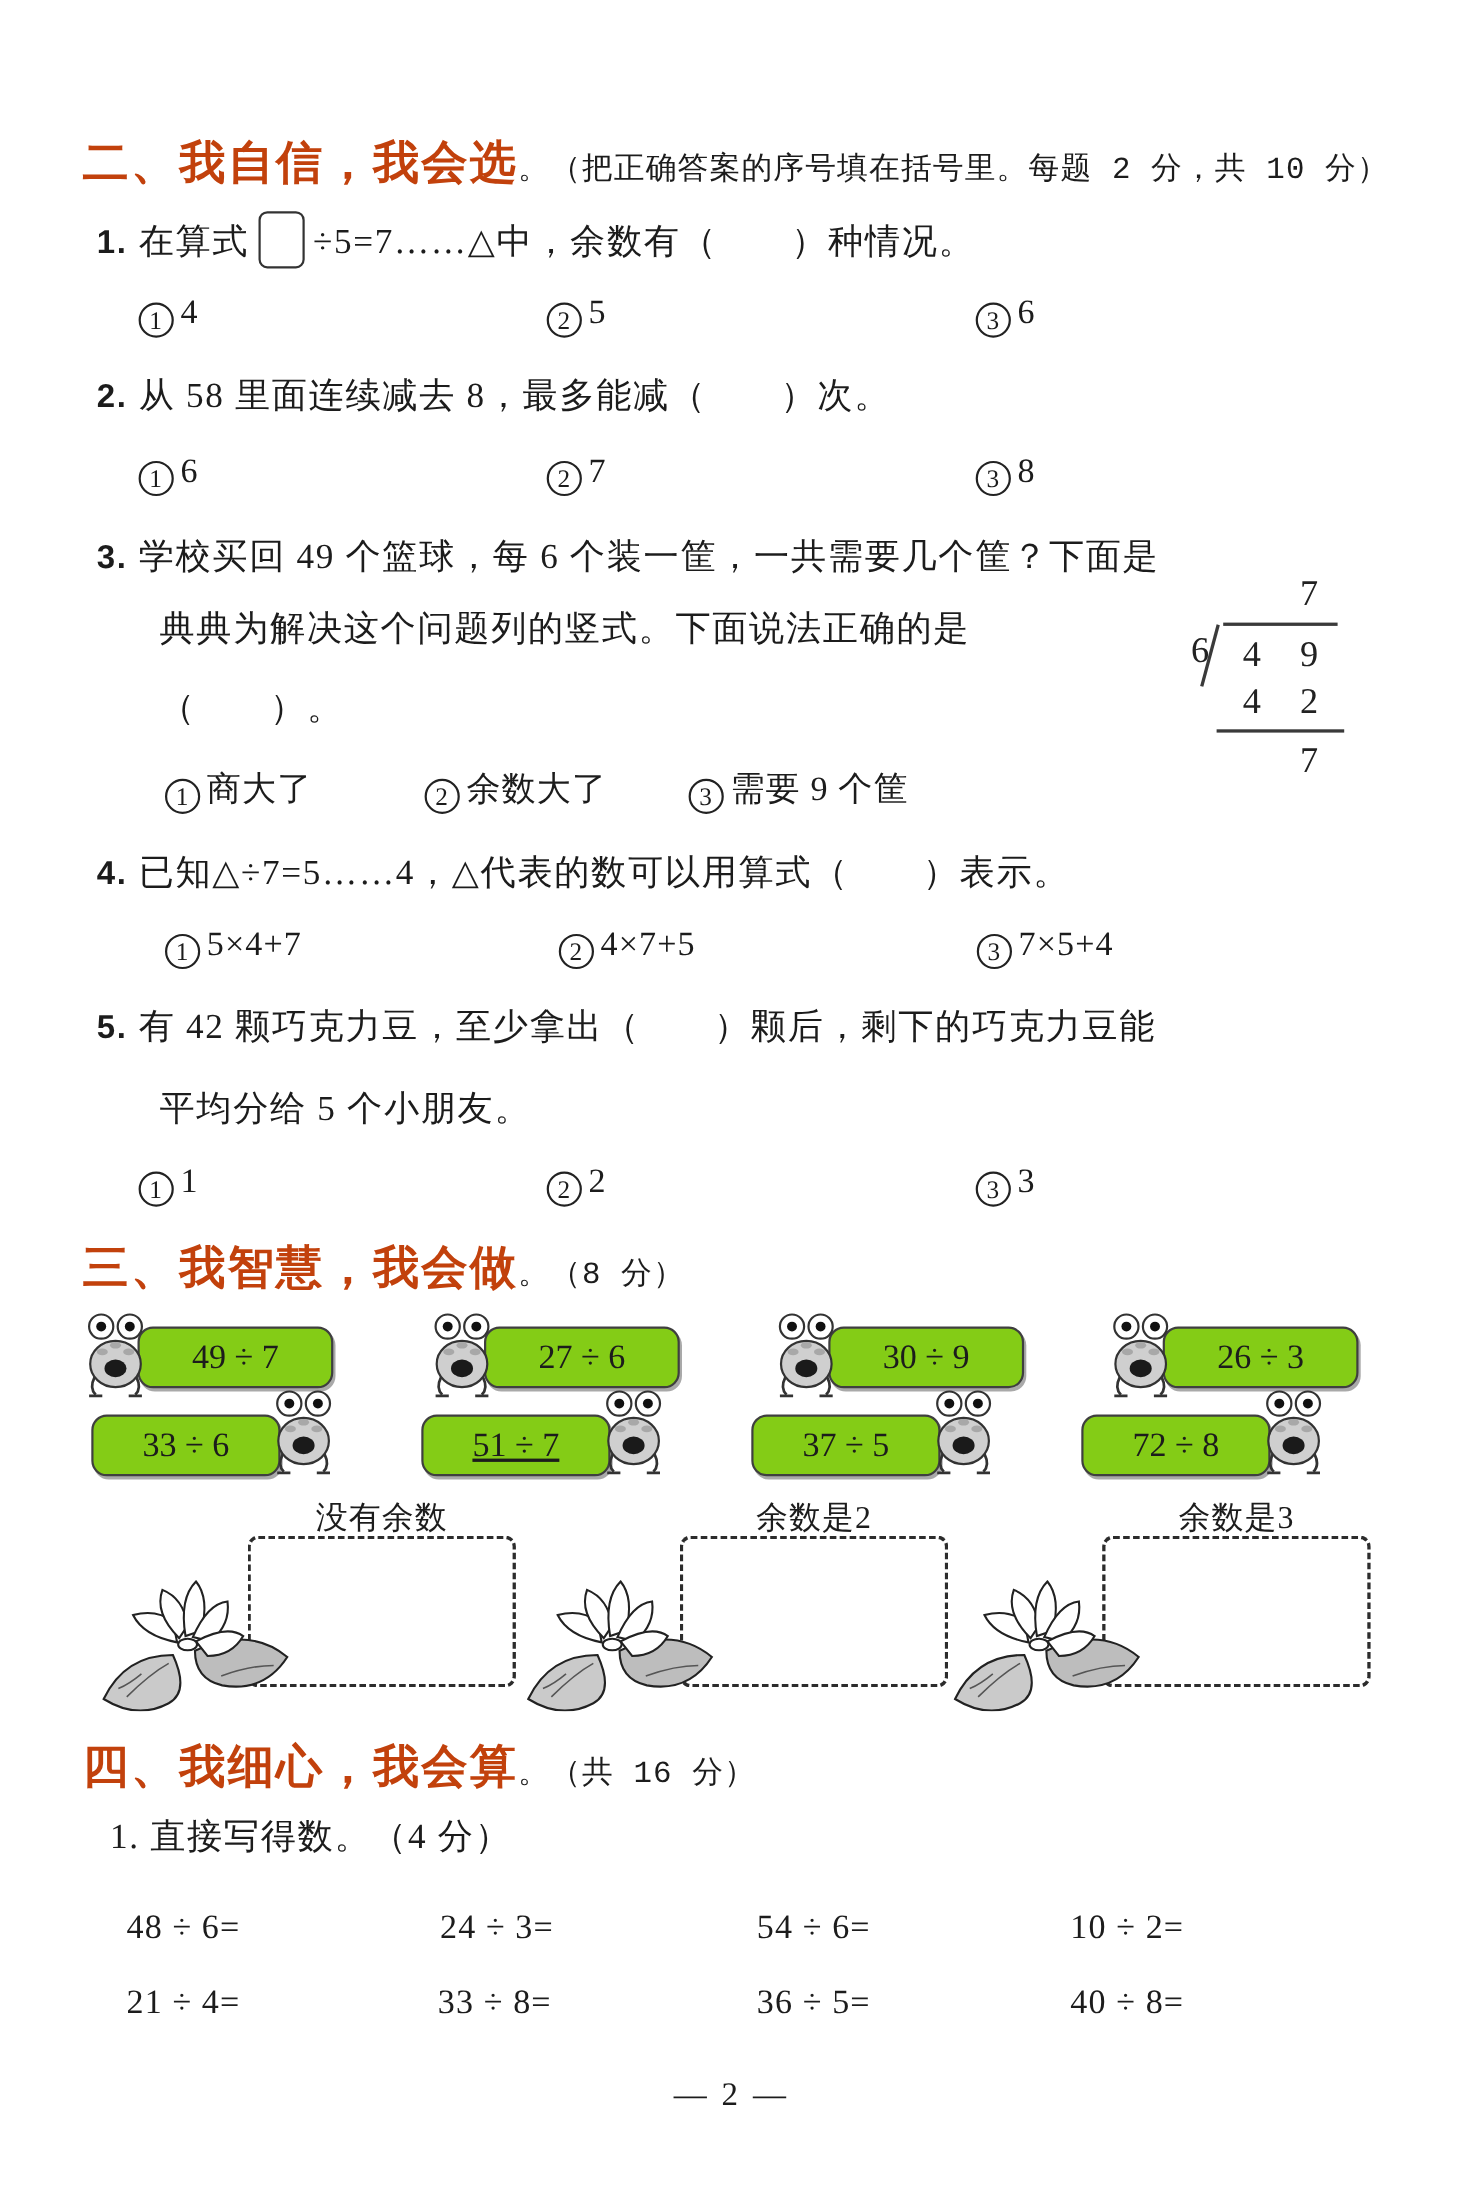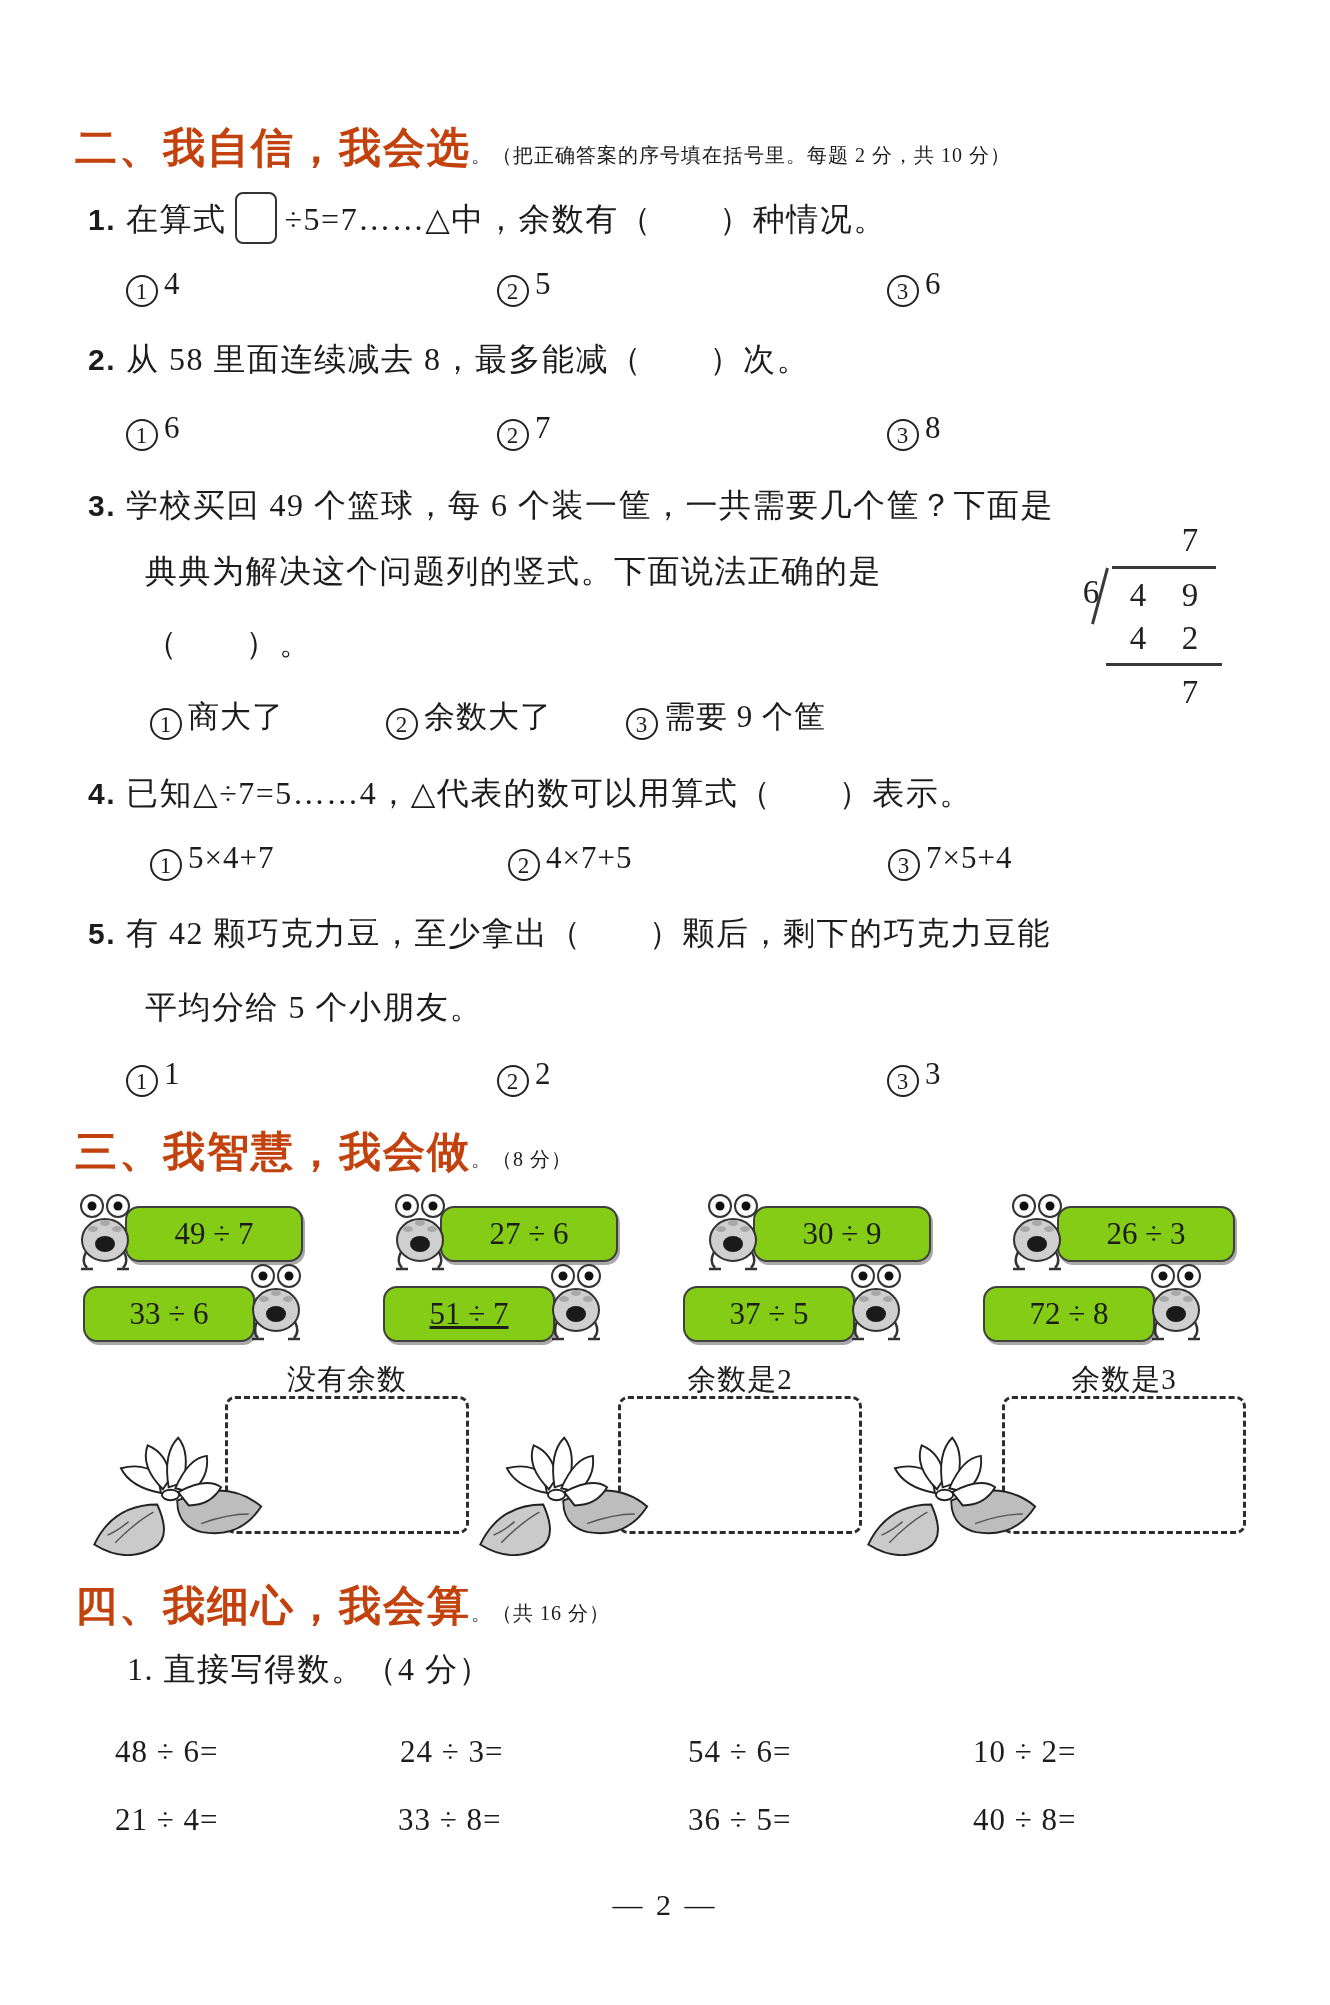--- a/index.html
+++ b/index.html
@@ -4,21 +4,21 @@
 <style>
   html,body { margin:0; padding:0; background:#ffffff; }
   .page {
     position:relative; width:1330px; height:2005px; background:#fff;
     font-family:"Liberation Serif","DejaVu Serif",serif; color:#1c1c1c;
     overflow:hidden;
   }
   .abs { position:absolute; white-space:nowrap; }
   .heading { font-size:30px; }
   .h-bold { font-family:"Liberation Sans","DejaVu Sans",sans-serif; font-weight:800; font-size:42px; letter-spacing:2px; color:#c2410c; }
-  .h-rest { font-size:20px; letter-spacing:1px; }
+  .h-rest { font-size:28px; letter-spacing:1px;font-family:Liberation Mono, monospace; }
   .qline { font-size:32px; letter-spacing:1.5px; }
   .qnum { font-family:"Liberation Sans","DejaVu Sans",sans-serif; font-weight:700; font-size:30px; margin-right:10px; }
   .blank-box { display:inline-block; width:38px; height:48px; border:2.5px solid #333; border-radius:8px; vertical-align:-14px; margin:0 8px; background:#fff; }
   .opt-row { position:absolute; left:0; top:0; width:100%; height:46px; }
   .opt { position:absolute; font-size:31px; letter-spacing:1px; white-space:nowrap; }
   .circ {
     display:inline-block; width:32px; height:32px; line-height:30px; box-sizing:border-box;
     border:2px solid #222; border-radius:50%; text-align:center;
     font-size:23px; margin-right:6px; vertical-align:-5px; background:#fff;
   }
@@ -230,21 +230,21 @@
   <svg class="lily" style="left:470px; top:1432px;">
       <use href="#lily"></use>
     </svg>
   <svg class="lily" style="left:858px; top:1432px;">
       <use href="#lily"></use>
     </svg>
 
   <div class="abs heading" style="left:75px; top:1578px;">
     <span class="h-bold">四、我细心，我会算</span><span class="h-rest">。（共 16 分）</span>
   </div>
-  <div class="abs qline" style="left:127px; top:1648px;">1. 直接写得数。（4 分）</div>
+  <div class="abs qline" style="left:100px; top:1648px;">1. 直接写得数。（4 分）</div>
 
   <div class="calc" style="left:115px; top:1734px;">48 ÷ 6=</div>
   <div class="calc" style="left:400px; top:1734px;">24 ÷ 3=</div>
   <div class="calc" style="left:688px; top:1734px;">54 ÷ 6=</div>
   <div class="calc" style="left:973px; top:1734px;">10 ÷ 2=</div>
 
   <div class="calc" style="left:115px; top:1802px;">21 ÷ 4=</div>
   <div class="calc" style="left:398px; top:1802px;">33 ÷ 8=</div>
   <div class="calc" style="left:688px; top:1802px;">36 ÷ 5=</div>
   <div class="calc" style="left:973px; top:1802px;">40 ÷ 8=</div>

